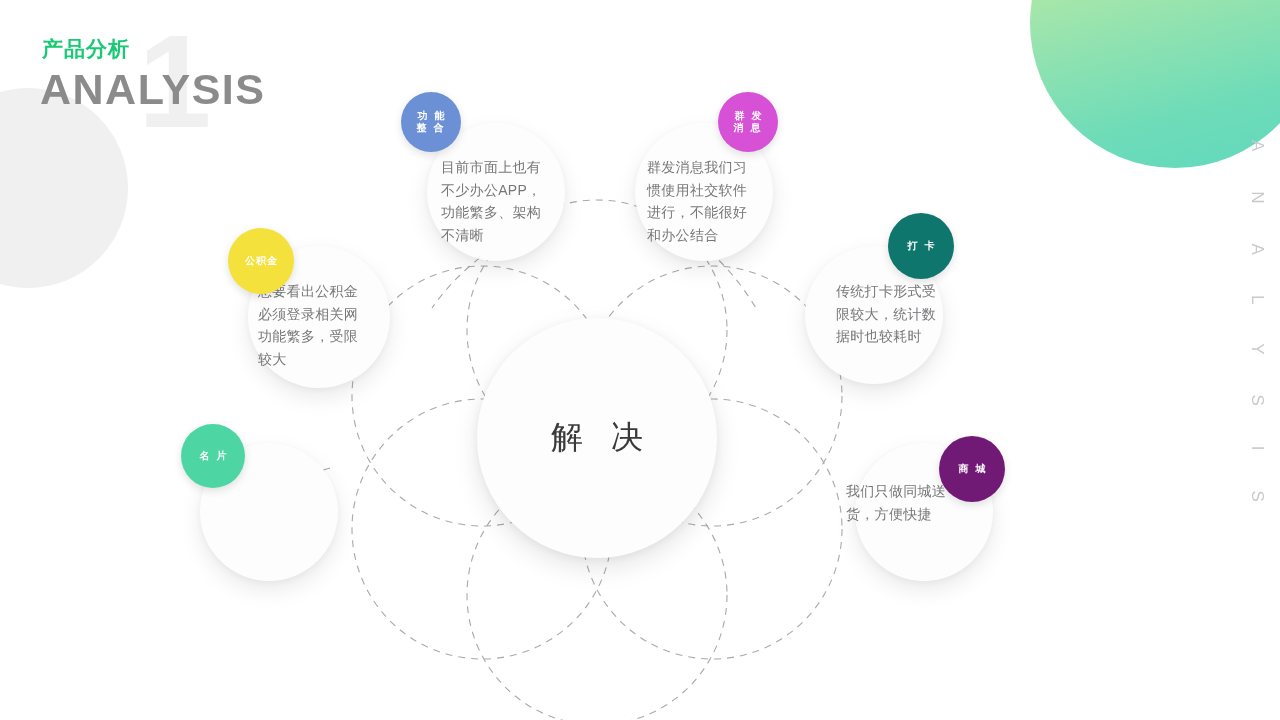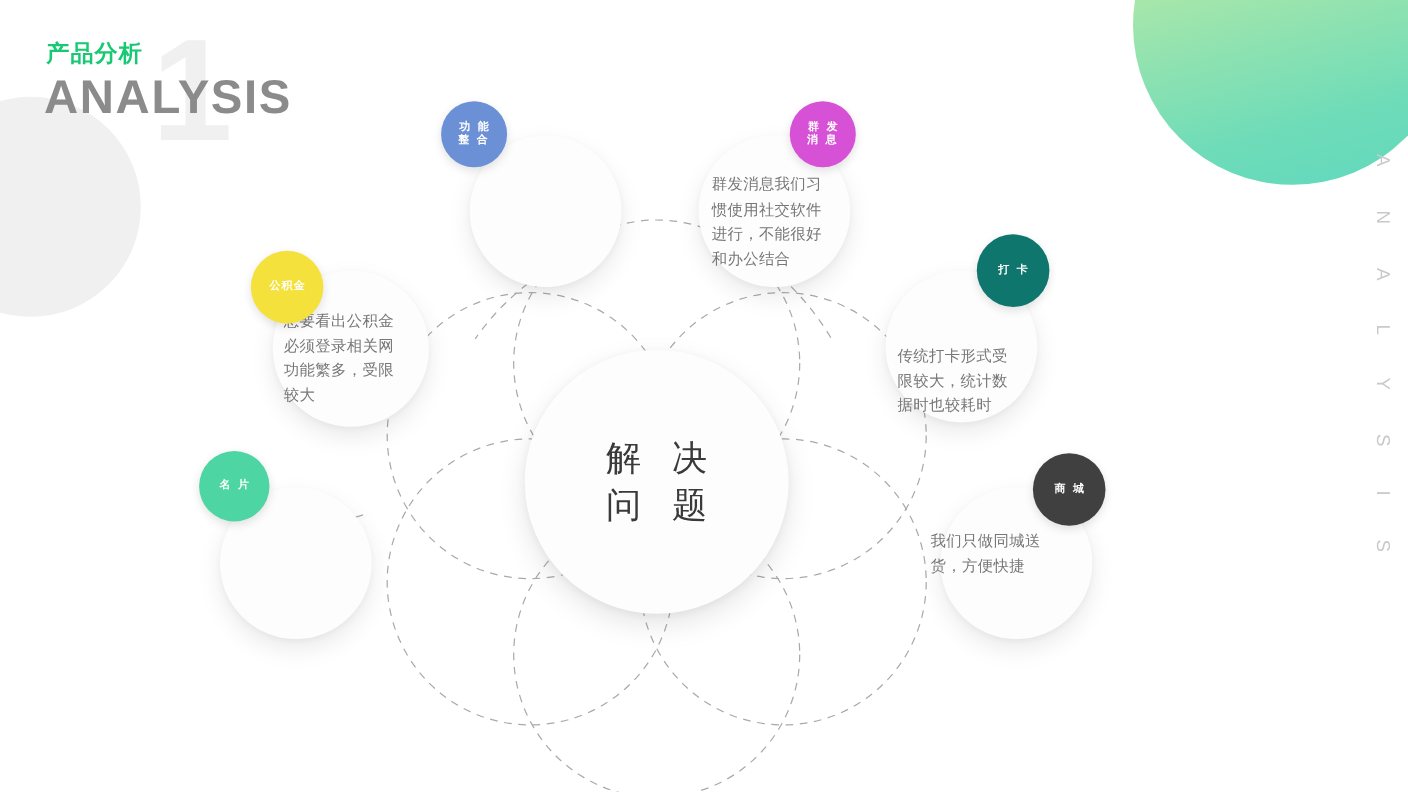--- a/index.html
+++ b/index.html
@@ -186,20 +186,24 @@
       <path d="M501 243 C 474 260, 450 282, 432 308"></path>
       <path d="M700 243 C 722 261, 742 284, 757 310"></path>
       <path d="M372 300 C 348 304, 322 310, 300 320"></path>
       <path d="M830 308 C 855 313, 880 320, 902 330"></path>
       <path d="M330 468 C 310 474, 292 482, 275 492"></path>
       <path d="M872 480 C 893 487, 912 496, 928 506"></path>
     </g>
   </svg>
 
   <div class="bubble" style="left:427px; top:123px; width:138px; height:138px;"></div>
+  <div class="bubble-text" style="left:441px; top:156px; width:120px; white-space:pre-line;">目前市面上也有
+不少办公APP，
+功能繁多、架构
+不清晰</div>
   <div class="badge" style="left:401px; top:92px; width:60px; height:60px; background:#6b90d6;">
     <span>功 能
 整 合</span>
   </div>
 
   <div class="bubble" style="left:635px; top:123px; width:138px; height:138px;"></div>
   <div class="bubble-text" style="left:647px; top:156px; width:120px; white-space:pre-line;">群发消息我们习
 惯使用社交软件
 进行，不能很好
 和办公结合</div>
@@ -211,37 +215,36 @@
   <div class="bubble" style="left:248px; top:246px; width:142px; height:142px;"></div>
   <div class="bubble-text" style="left:258px; top:280px; width:122px; white-space:pre-line;">想要看出公积金
 必须登录相关网
 功能繁多，受限
 较大</div>
   <div class="badge" style="left:228px; top:228px; width:66px; height:66px; background:#f5e13c; letter-spacing:1px; text-indent:1px;">
     <span>公积金</span>
   </div>
 
   <div class="bubble" style="left:805px; top:246px; width:138px; height:138px;"></div>
-  <div class="bubble-text" style="left:816px; top:280px; width:122px; white-space:pre-line;margin-top:32px;">传统打卡形式受
+  <div class="bubble-text" style="left:836px; top:280px; width:122px; white-space:pre-line;">传统打卡形式受
 限较大，统计数
 据时也较耗时</div>
   <div class="badge" style="left:888px; top:213px; width:66px; height:66px; background:#0f766e;">
     <span>打 卡</span>
   </div>
 
   <div class="bubble" style="left:200px; top:443px; width:138px; height:138px;"></div>
-  <div class="badge" style="left:181px; top:410px; width:64px; height:64px; background:#4dd6a4;">
+  <div class="badge" style="left:181px; top:424px; width:64px; height:64px; background:#4dd6a4;">
     <span>名 片</span>
   </div>
 
   <div class="bubble" style="left:855px; top:443px; width:138px; height:138px;"></div>
   <div class="bubble-text" style="left:846px; top:480px; width:122px; white-space:pre-line;">我们只做同城送
 货，方便快捷</div>
-  <div class="badge" style="left:939px; top:412px; width:66px; height:66px; background:#404040;">
+  <div class="badge" style="left:939px; top:436px; width:66px; height:66px; background:#701a75;">
     <span>商 城</span>
   </div>
 
   <div class="center-circle">
     <div class="center-line">解 决</div>
-    <div class="center-line">问 题</div>
   </div>
 
 </div>
 
 </body></html>

